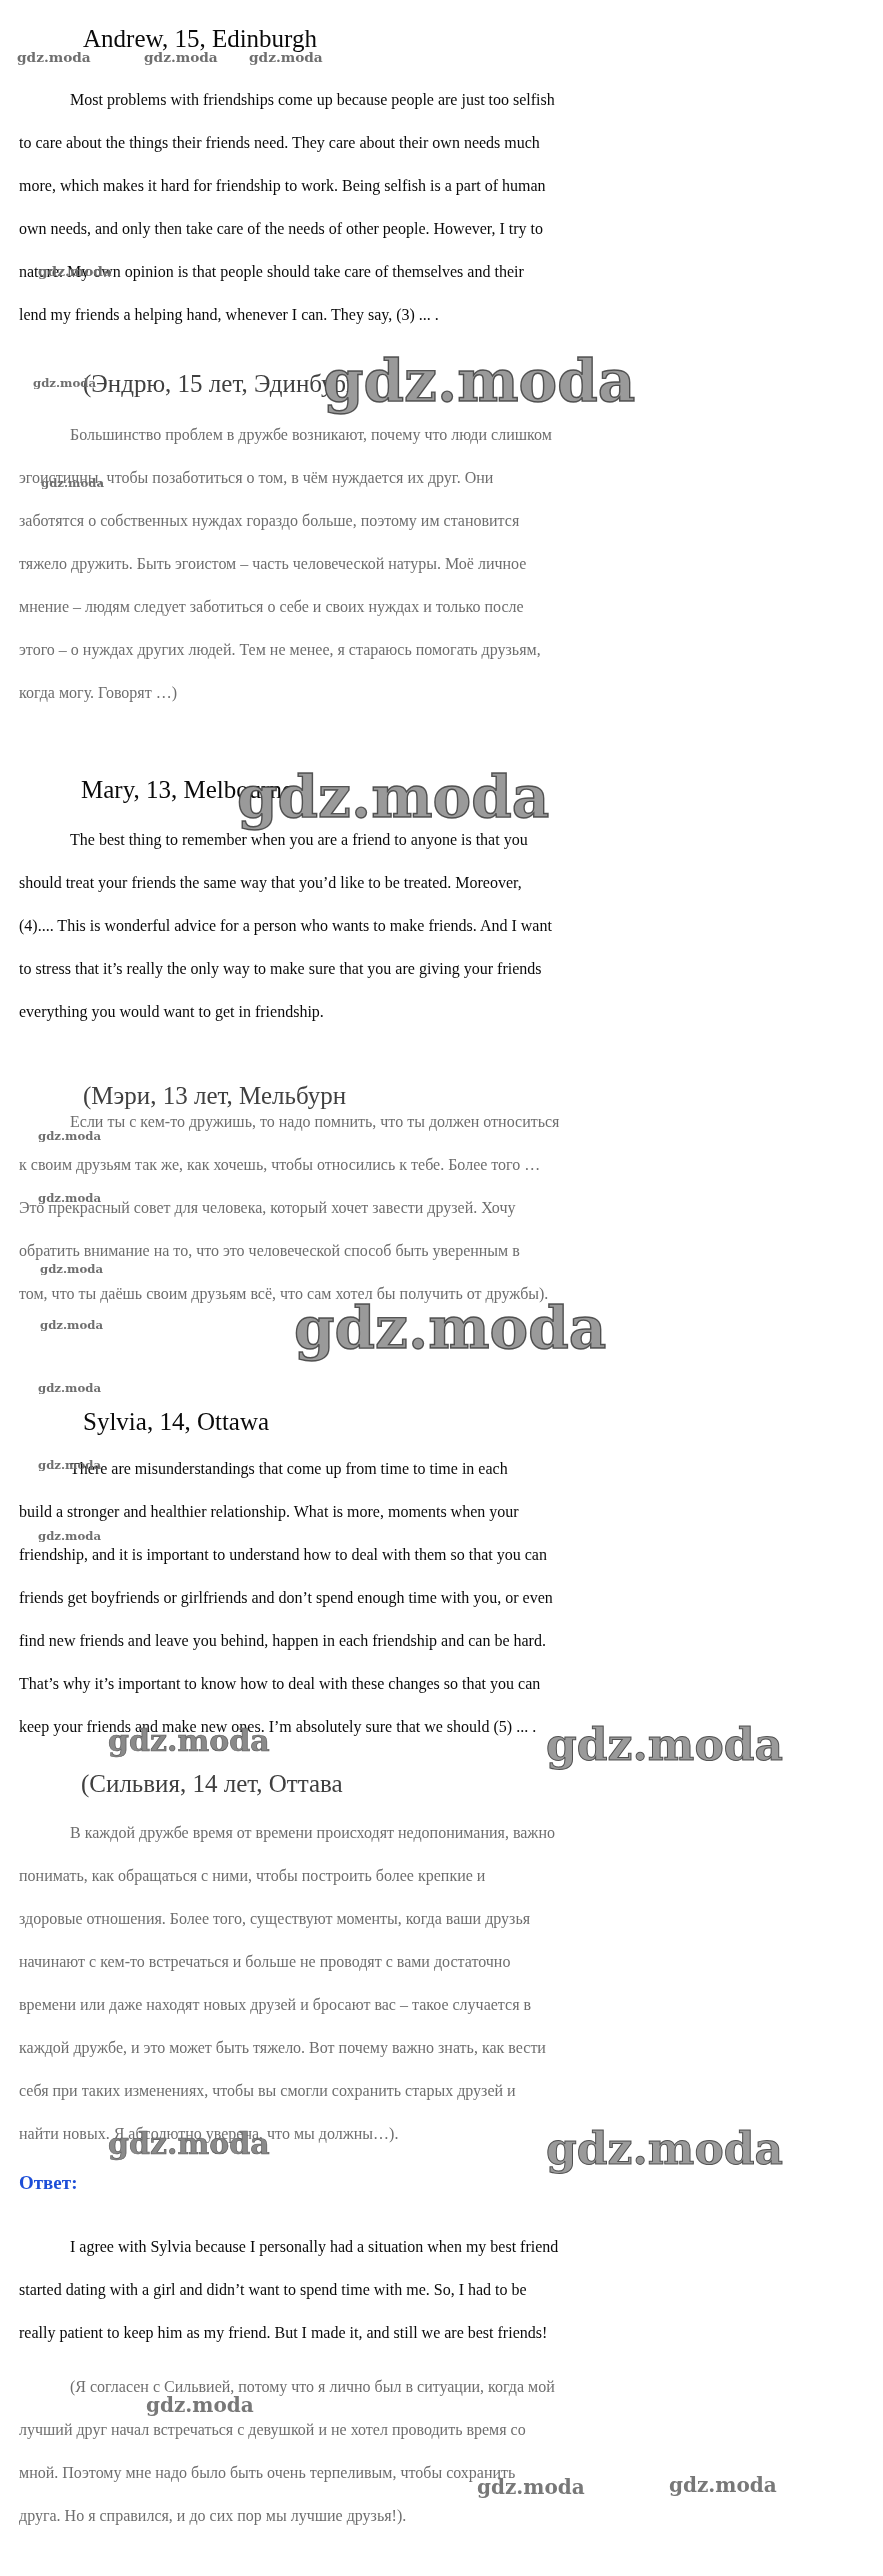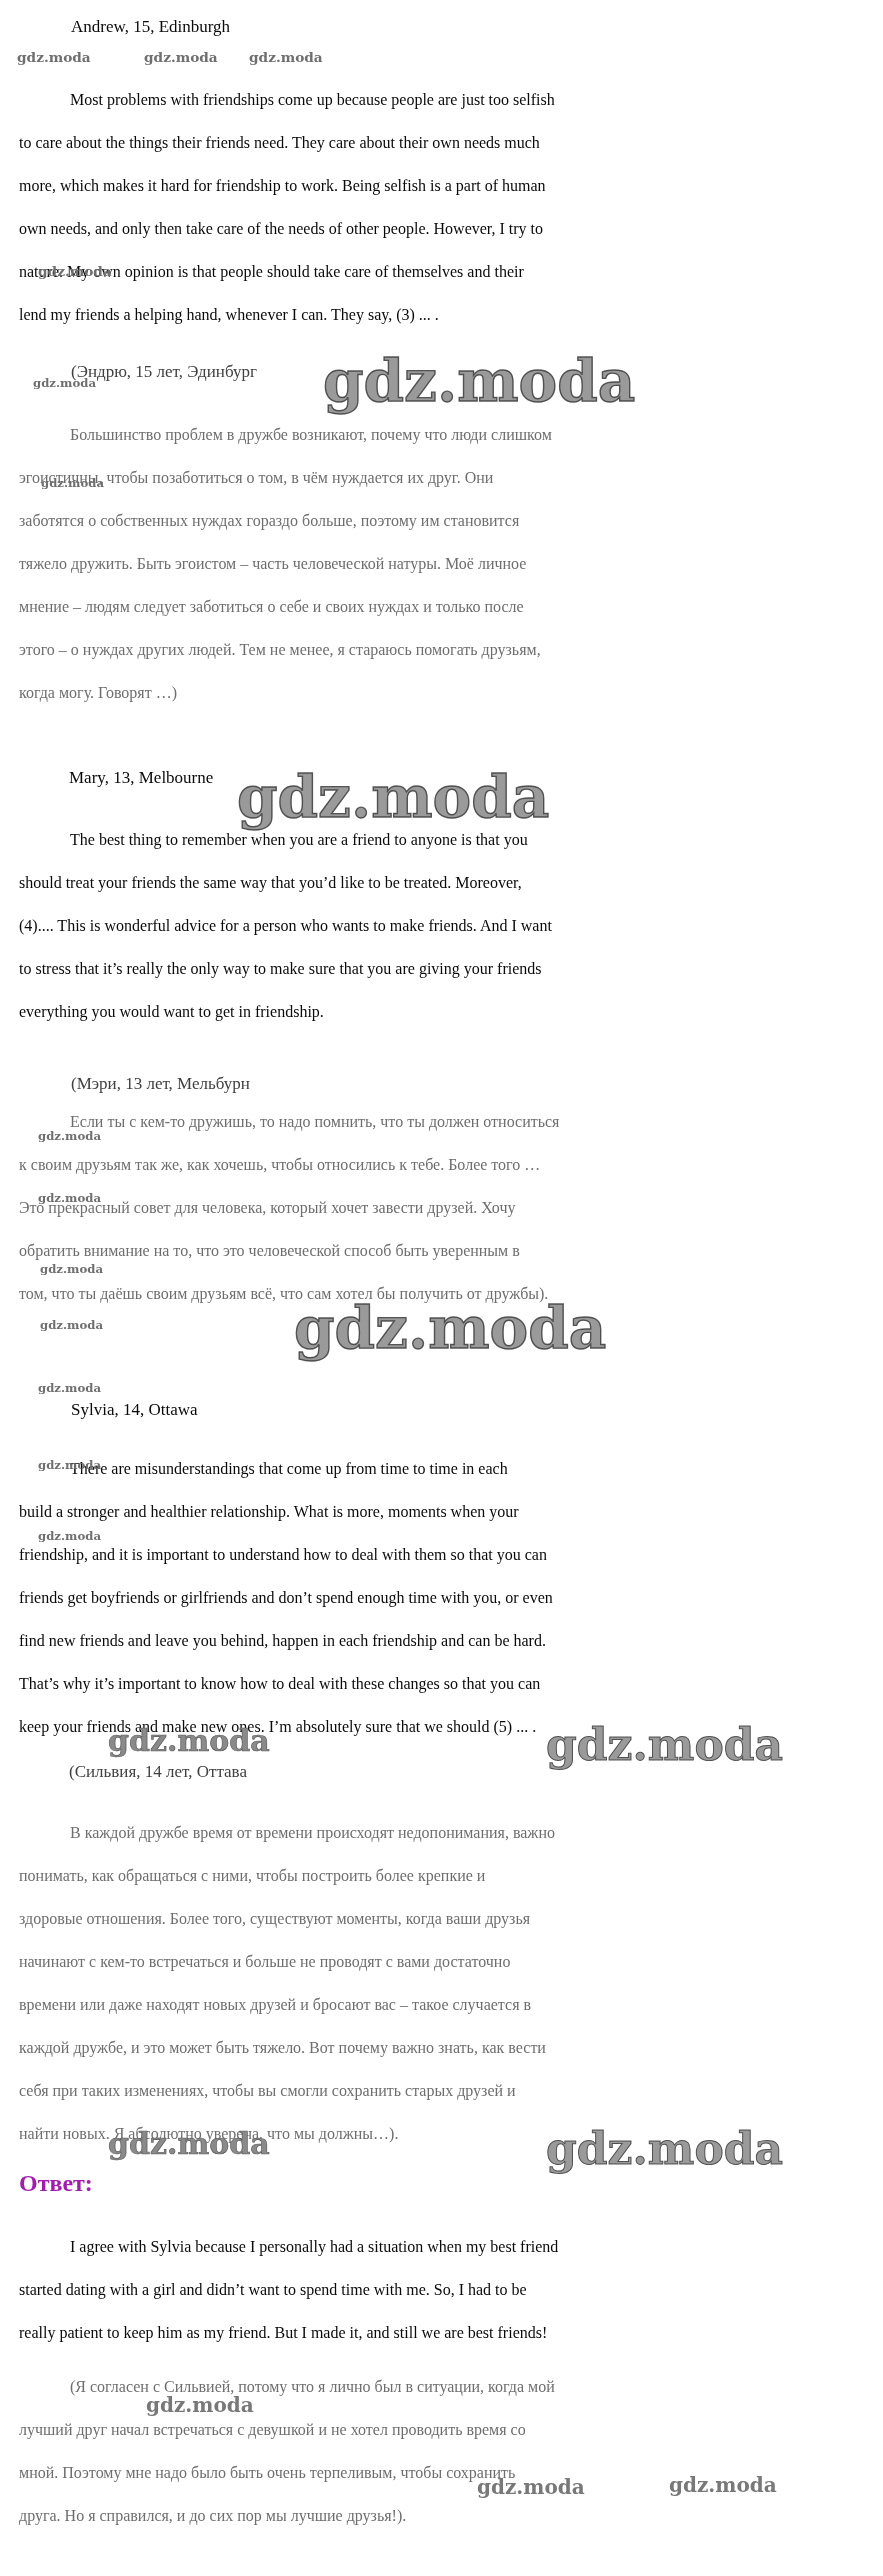--- a/index.html
+++ b/index.html
@@ -7,22 +7,22 @@
     position: relative;
     width: 883px;
     height: 2576px;
     background: #ffffff;
     font-family: "Liberation Serif", "DejaVu Serif", serif;
     overflow: hidden;
   }
   .head {
     position: absolute;
     left: 71px;
-    margin: 0;
-    font-size: 17px;
+    margin: 12px;
+    font-size: 25px;
     font-weight: normal;
     line-height: 30px;
     color: #0a0a0a;
     white-space: nowrap;
   }
   .head.ru { color: #404040; }
   .para {
     position: absolute;
     left: 19px;
     width: 845px;
@@ -32,24 +32,24 @@
   .para .line {
     font-size: 16px;
     line-height: 43px;
     white-space: nowrap;
   }
   .para .line:first-child { text-indent: 51px; }
   .answer-label {
     position: absolute;
     left: 19px;
     margin: 0;
-    font-size: 24px;
+    font-size: 19px;
     font-weight: bold;
     line-height: 30px;
-    color: #a21caf;
+    color: #1d4ed8;
     white-space: nowrap;
   }
   .wm {
     position: absolute;
     font-family: "DejaVu Serif", serif;
     font-weight: bold;
     color: #858585;
     white-space: nowrap;
     letter-spacing: 0px;
     user-select: none;

